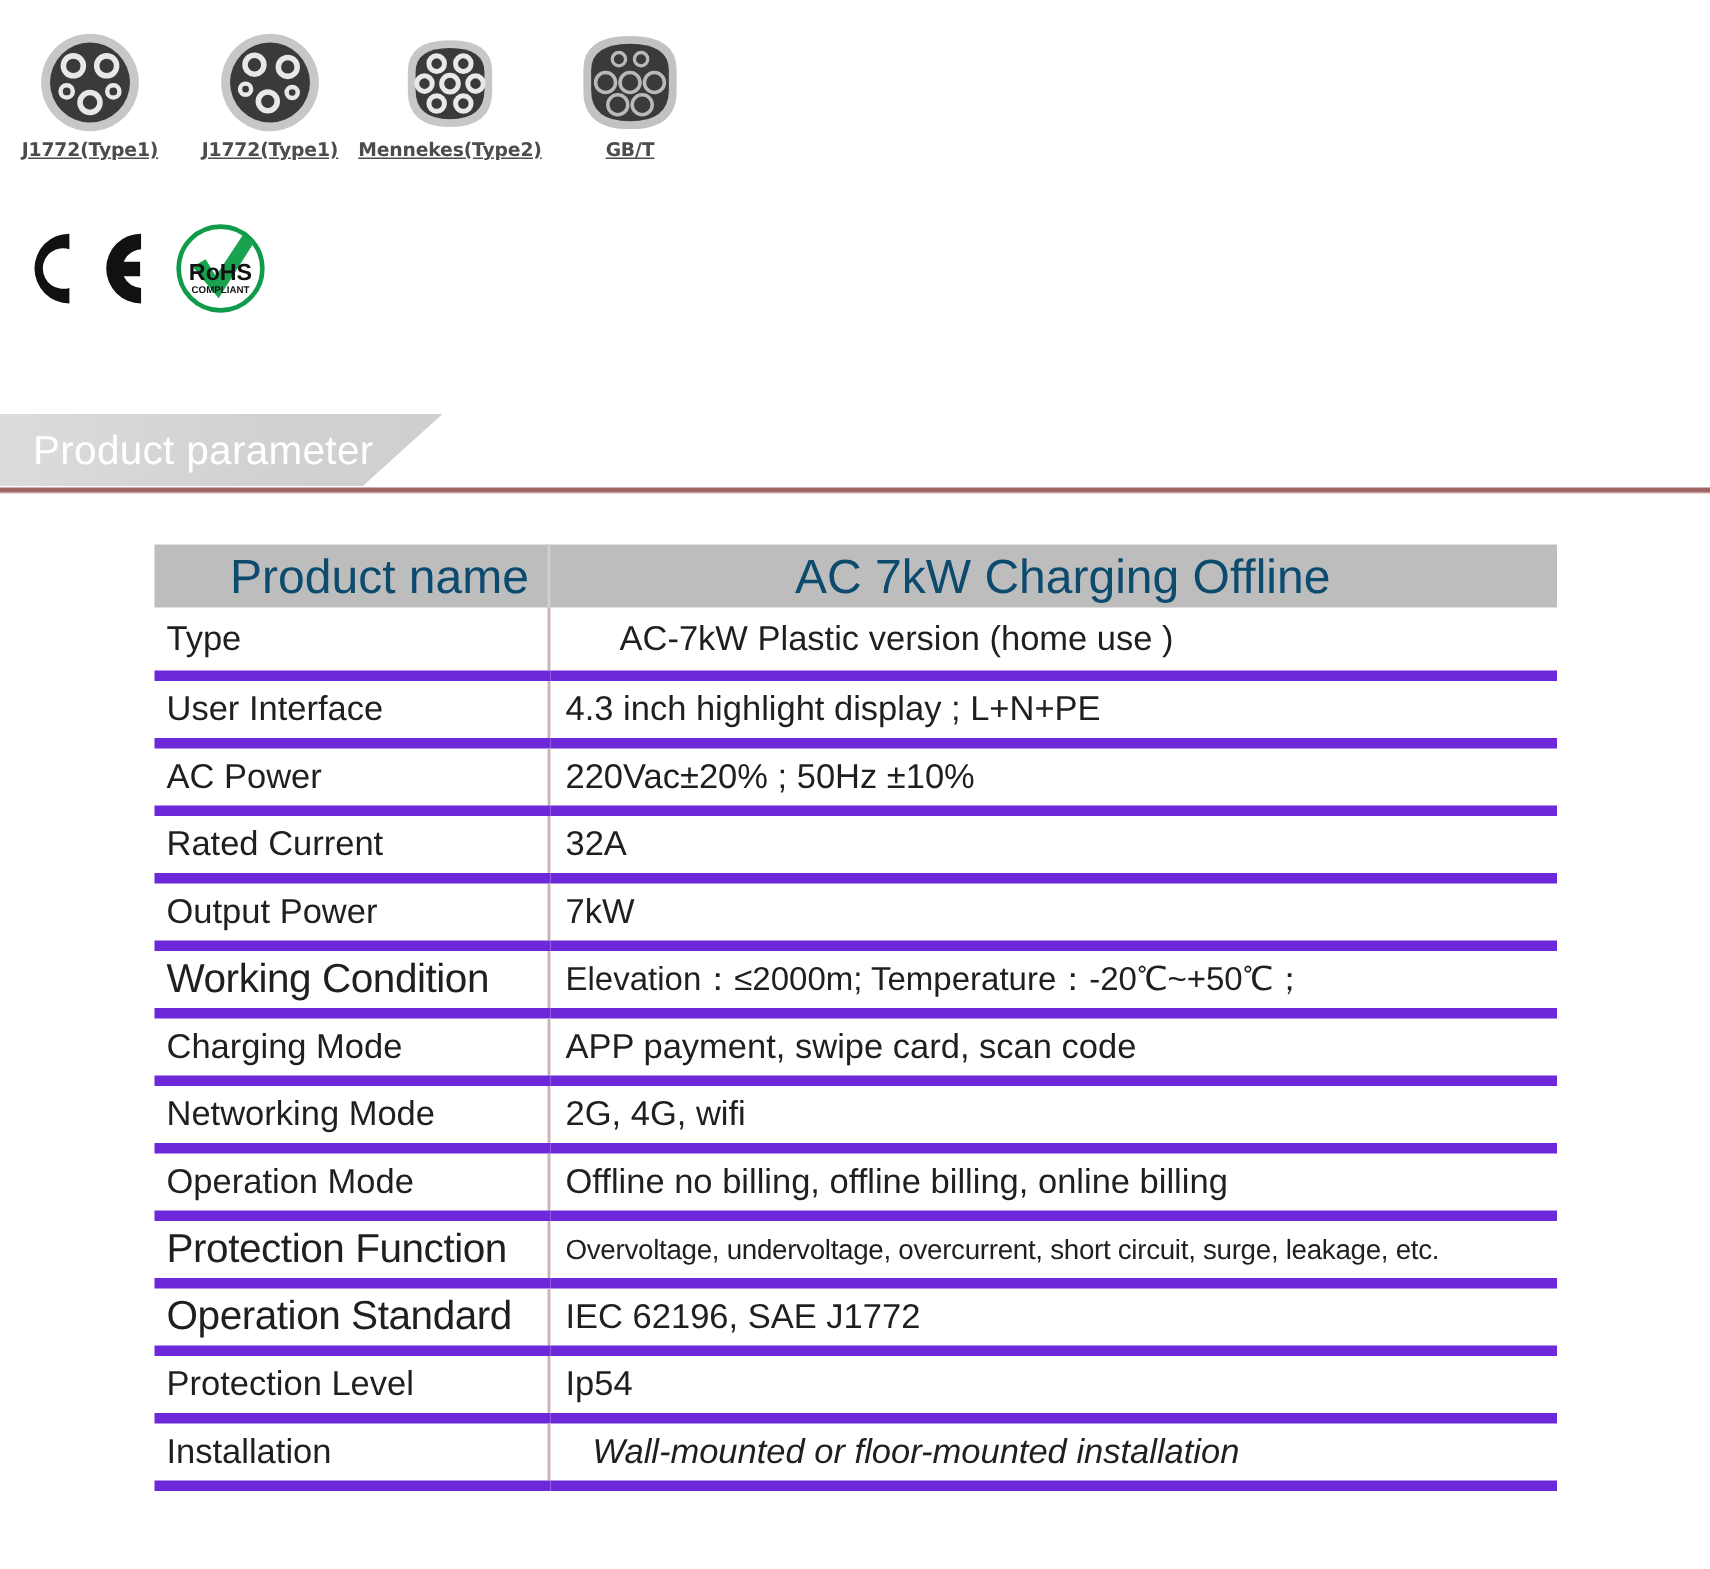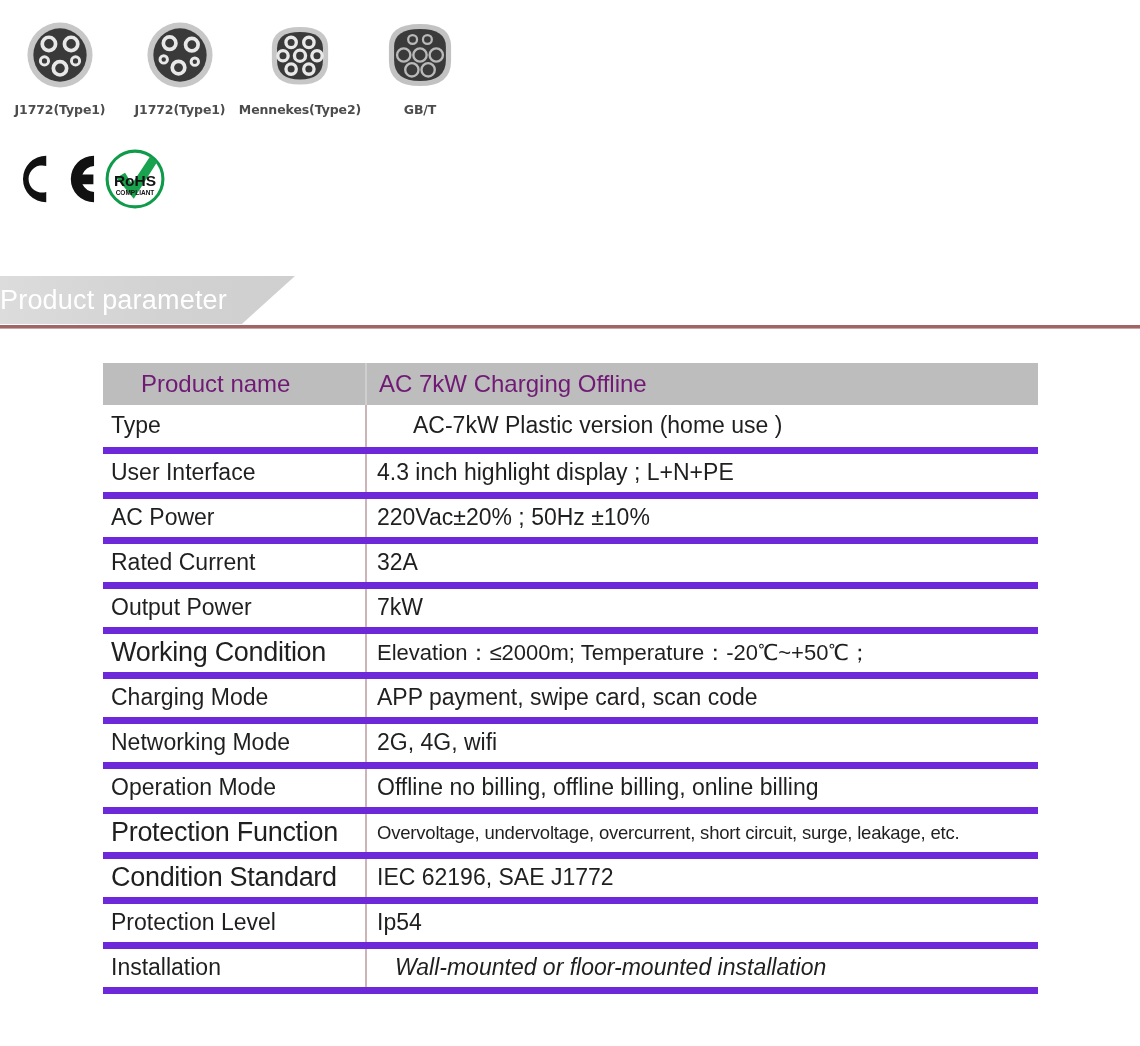--- a/index.html
+++ b/index.html
@@ -32,55 +32,56 @@
     display: flex;
     flex-direction: column;
     align-items: center;
   }
   .connector-art {
     width: 74px;
     height: 74px;
     display: block;
   }
   .connector-label {
-    margin-top: 10px;
     font-size: 12.5px;
     font-weight: bold;
     color: #4c4c4c;
     letter-spacing: -0.1px;
     white-space: nowrap;
     font-family: "DejaVu Sans", sans-serif;
+    text-decoration: underline;
   }
 
   
   .cert-strip {
     position: absolute;
     left: 8px;
     top: 146px;
     height: 66px;
     display: flex;
     align-items: center;
-    gap: 4px;
+    gap: 16px;
   }
   .ce-mark { width: 92px; height: 62px; display: block; }
   .rohs-mark { width: 62px; height: 62px; display: block; }
 
   
   .section-banner {
     position: absolute;
     left: 0;
     top: 276px;
     width: 295px;
     height: 48px;
     background: linear-gradient(90deg, #dcdcdc 0%, #d2d2d2 55%, #cfcfcf 100%);
     clip-path: polygon(0 0, 100% 0, 82% 100%, 0 100%);
     display: flex;
     align-items: center;
   }
   .section-banner-title {
+    padding-left: 22px;
     font-size: 27px;
     color: #ffffff;
     font-family: "Liberation Sans", sans-serif;
     letter-spacing: 0.2px;
     white-space: nowrap;
   }
   .banner-rule {
     position: absolute;
     left: 0;
     top: 325px;
@@ -105,26 +106,26 @@
     top: 363px;
     width: 935px;
     border-collapse: collapse;
     table-layout: fixed;
   }
   .spec-table col.c-key { width: 263px; }
   .spec-table col.c-val { width: 672px; }
 
   .spec-table tr.header-row > th {
     background: #bdbdbd;
-    color: #701a75;
+    color: #0c4a6e;
     font-weight: normal;
-    text-align: left;
+    text-align: center;
     height: 42px;
     padding: 0 0 0 8px;
-    font-size: 24px;
+    font-size: 32px;
     vertical-align: middle;
     border: none;
   }
   .spec-table tr.header-row > th.key-cell {
     padding-left: 38px;
   }
   .spec-table tr.header-row > th.val-cell {
     padding-left: 12px;
     border-left: 2px solid #cfcfcf;
   }
@@ -297,21 +298,21 @@
     </tr>
     <tr>
       <td class="key-cell">Operation Mode</td>
       <td class="val-cell">Offline no billing, offline billing, online billing</td>
     </tr>
     <tr>
       <td class="key-cell tight">Protection Function</td>
       <td class="val-cell small">Overvoltage, undervoltage, overcurrent, short circuit, surge, leakage, etc.</td>
     </tr>
     <tr>
-      <td class="key-cell tight">Condition Standard</td>
+      <td class="key-cell tight">Operation Standard</td>
       <td class="val-cell">IEC 62196, SAE J1772</td>
     </tr>
     <tr>
       <td class="key-cell">Protection Level</td>
       <td class="val-cell">Ip54</td>
     </tr>
     <tr>
       <td class="key-cell">Installation</td>
       <td class="val-cell wide">Wall-mounted or floor-mounted installation</td>
     </tr>

